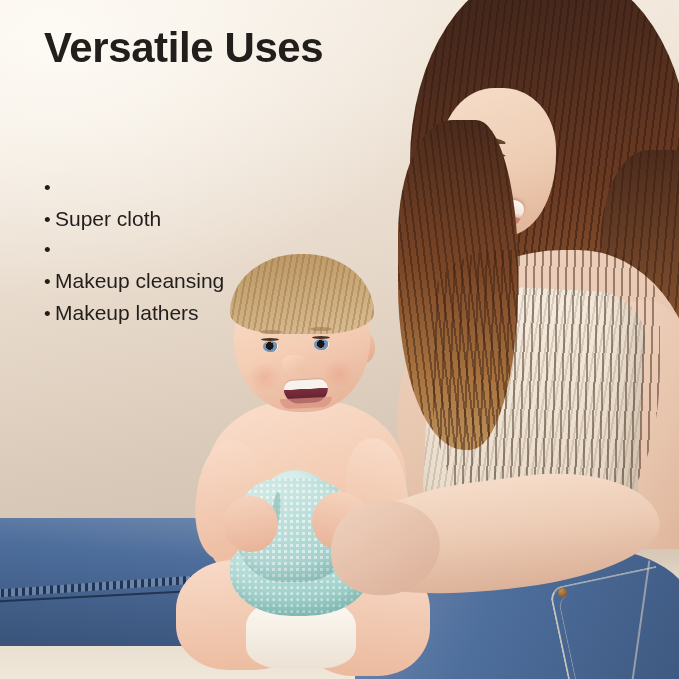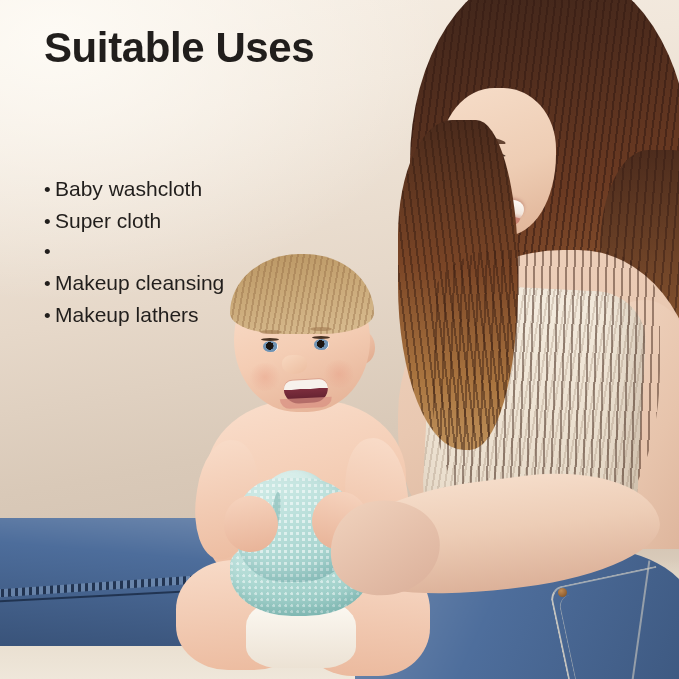--- a/index.html
+++ b/index.html
@@ -452,26 +452,25 @@
     <div class="cloth-fold"></div>
 
     <div class="b-hand-l"></div>
     <div class="b-hand-r"></div>
 
     <div class="m-forearm"></div>
     <div class="m-hand"></div>
   </div>
 
   <div class="text-layer">
-    <div class="headline">Suitable Uses</div>
+    <div class="headline">Versatile Uses</div>
 
     <ul class="bullets">
       <li>
         <span class="dot">•</span>
-        <span>Baby washcloth</span>
       </li>
       <li>
         <span class="dot">•</span>
         <span>Super cloth</span>
       </li>
       <li>
         <span class="dot">•</span>
       </li>
       <li>
         <span class="dot">•</span>

